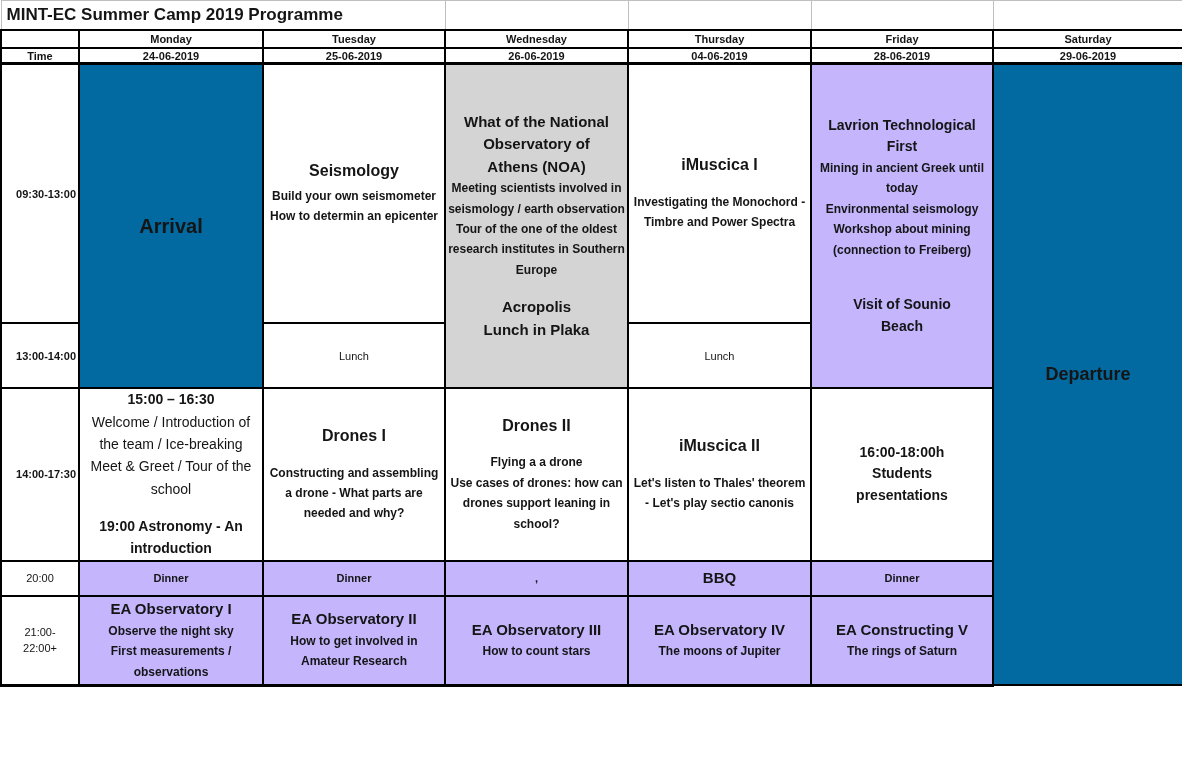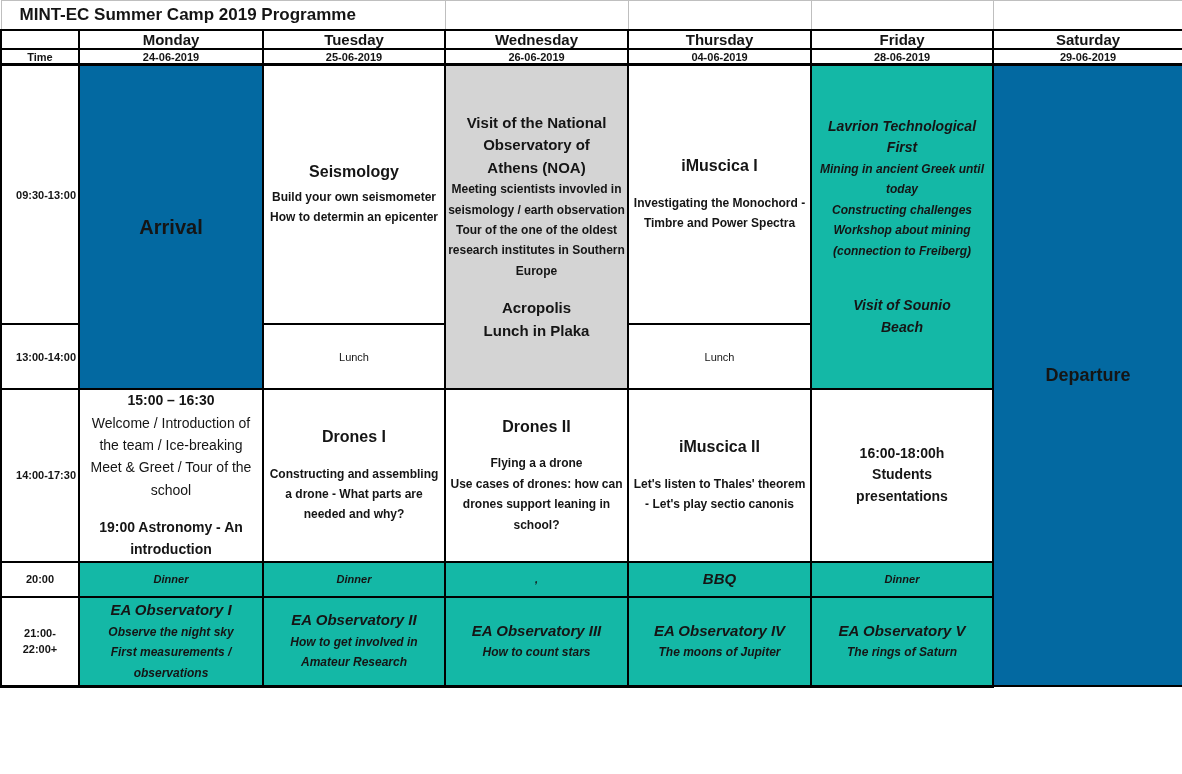--- a/index.html
+++ b/index.html
@@ -16,38 +16,38 @@
   td {
     border: 2px solid #000;
     text-align: center;
     vertical-align: middle;
     padding: 0 2px;
     overflow: hidden;
   }
   
   tr.title-row td { border: 1px solid #bfbfbf; height: 28px; }
   td.title-cell {
-    text-align: left; padding-left: 18px;
+    text-align: left; padding-left: 5px;
     font-weight: bold; font-size: 17px;
   }
-  tr.day-row td  { height: 16px; font-weight: bold; font-size: 15px; }
+  tr.day-row td  { height: 16px; font-weight: bold; font-size: 11px; }
   tr.date-row td { height: 13px; font-weight: bold; font-size: 11px; border-bottom: 3px solid #000; }
   tr.morning-row td   { height: 257px; }
   tr.lunch-row td     { height: 63px; }
   tr.afternoon-a td   { height: 166px; }
   tr.afternoon-b td   { height: 71px; }
   tr.dinner-row td    { height: 33px; }
   tr.evening-row td   { height: 87px; border-bottom: 3px solid #000; }
 
   .bg-dark   { background: #0369a1; }
-  .bg-med    { background: #14b8a6; font-style: italic; }
+  .bg-med    { background: #c4b5fd; }
   .bg-light  { background: #d4d4d4; }
 
   .time-bold  { font-weight: bold; font-size: 11px; text-align: right; }
-  .time-plain { font-weight: bold; font-size: 11px; line-height: 1.5; }
+  .time-plain { font-weight: normal; font-size: 11px; line-height: 1.5; }
 
   .h-xl { font-weight: bold; font-size: 20px; }
   .h-lg { font-weight: bold; font-size: 18px; }
   .h-md { font-weight: bold; font-size: 16px; line-height: 1.35; }
   .h-sm { font-weight: bold; font-size: 15px; line-height: 1.5; }
   .h-xs { font-weight: bold; font-size: 14px; line-height: 1.55; }
   .body-bold { font-weight: bold; font-size: 12px; line-height: 1.7; }
   .plain     { font-weight: normal; font-size: 11px; }
   .small-bold{ font-weight: bold; font-size: 11px; }
   .text-md   { font-weight: normal; font-size: 14px; line-height: 1.6; }
@@ -107,47 +107,47 @@
     </td>
     <td>
       <div class="h-md">Seismology</div>
       <div class="body-bold mt-xs">
             <div>Build your own seismometer</div>
             <div>How to determin an epicenter</div>
           </div>
     </td>
     <td class="bg-light" rowspan="2">
       <div class="h-sm">
-            <div>Visit of the National</div>
+            <div>What of the National</div>
             <div>Observatory of</div>
             <div>Athens (NOA)</div>
           </div>
       <div class="body-bold">
-            <div>Meeting scientists invovled in seismology / earth observation</div>
+            <div>Meeting scientists involved in seismology / earth observation</div>
             <div>Tour of the one of the oldest research institutes in Southern Europe</div>
           </div>
       <div class="h-sm mt-md">
             <div>Acropolis</div>
             <div>Lunch in Plaka</div>
           </div>
     </td>
     <td>
       <div class="h-md">iMuscica I</div>
       <div class="body-bold mt-md">
             <div>Investigating the Monochord - Timbre and Power Spectra</div>
           </div>
     </td>
     <td class="bg-med" rowspan="3">
       <div class="h-xs">
             <div>Lavrion Technological</div>
             <div>First</div>
           </div>
       <div class="body-bold">
             <div>Mining in ancient Greek until today</div>
-            <div>Constructing challenges</div>
+            <div>Environmental seismology</div>
             <div>Workshop about mining (connection to Freiberg)</div>
           </div>
       <div class="h-xs mt-lg">
             <div>Visit of Sounio</div>
             <div>Beach</div>
           </div>
     </td>
     <td class="bg-dark" rowspan="6">
       <div class="h-lg">Departure</div>
     </td>
@@ -233,20 +233,20 @@
             <div>How to count stars</div>
           </div>
     </td>
     <td class="bg-med">
       <div class="h-sm">EA Observatory IV</div>
       <div class="body-bold">
             <div>The moons of Jupiter</div>
           </div>
     </td>
     <td class="bg-med">
-      <div class="h-sm">EA Observatory V</div>
+      <div class="h-sm">EA Constructing V</div>
       <div class="body-bold">
             <div>The rings of Saturn</div>
           </div>
     </td>
   </tr>
 </tbody>
   </table>
 
 </body></html>

